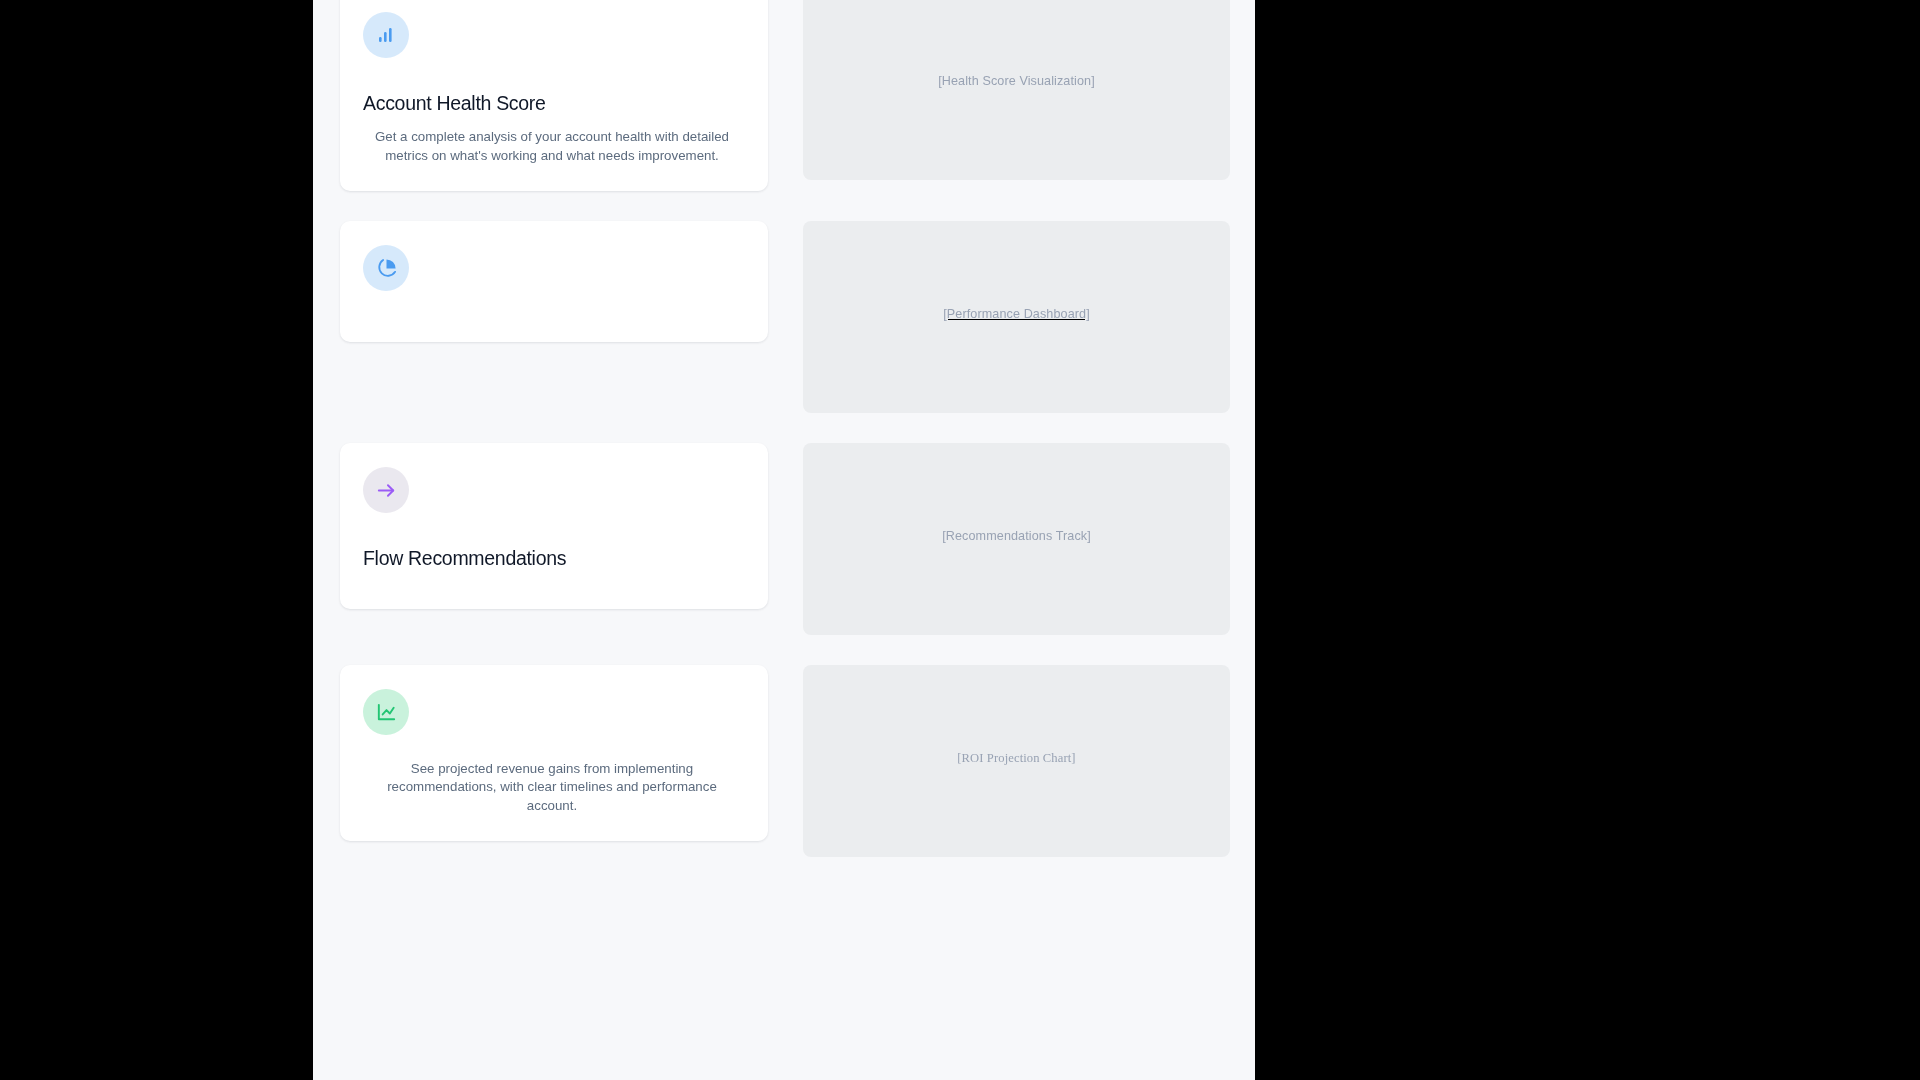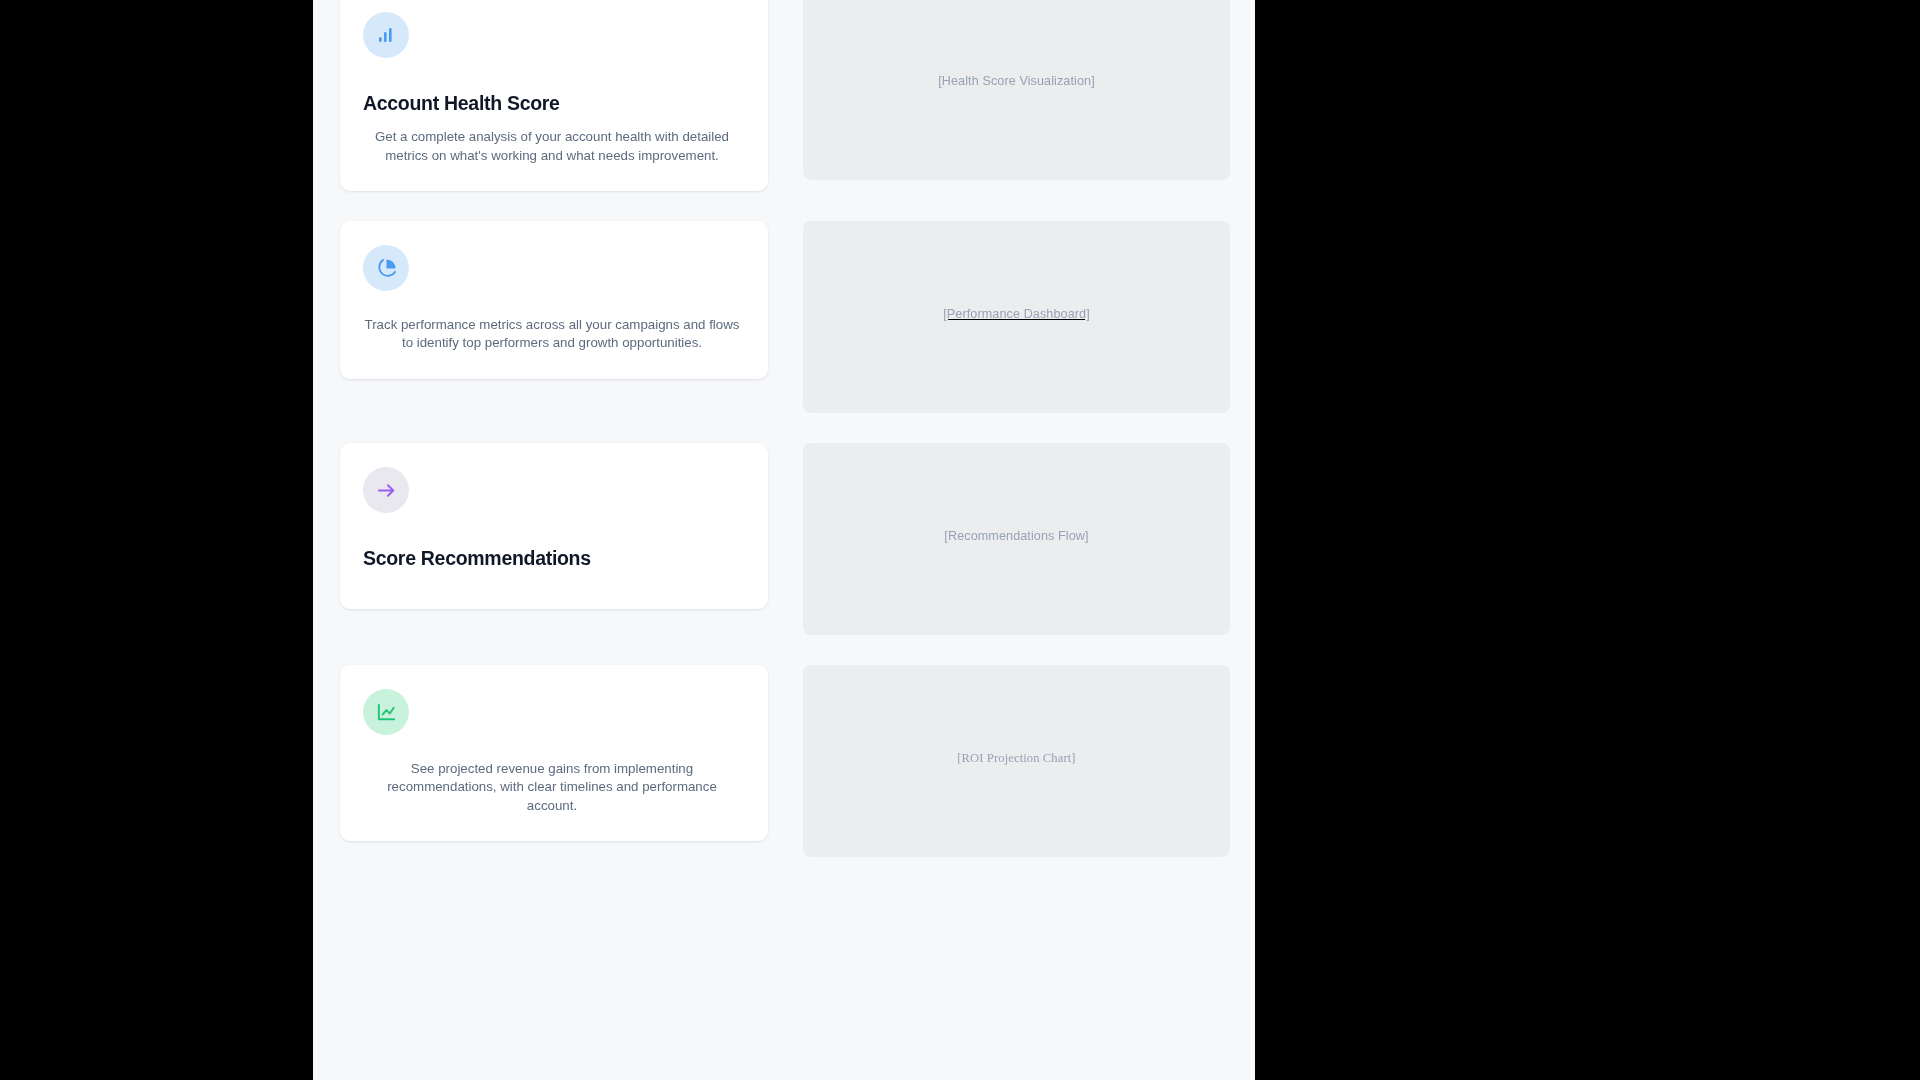--- a/index.html
+++ b/index.html
@@ -58,21 +58,21 @@
     margin-bottom: 25px;
   }
   .icon-badge.blue   { background: #d6e9fb; }
   .icon-badge.purple { background: #eae8ef; }
   .icon-badge.green  { background: #c9f2dc; }
 
   .icon-badge svg { display: block; }
 
   .card-title {
     font-size: 19.5px;
-    font-weight: 700;
+    font-weight: 400;
     color: #101828;
     letter-spacing: -0.3px;
     line-height: 1.25;
     margin-bottom: 13px;
     margin-top: 33px;
   }
 
   .card-desc {
     font-size: 13.3px;
     line-height: 1.38;
@@ -128,39 +128,38 @@
     </div>
 
     <div class="feature-row">
       <div class="info-card">
         <div class="icon-badge blue">
           <svg width="23" height="23" viewBox="0 0 24 24" fill="none" stroke="#4a9bf0" stroke-width="1.9" stroke-linecap="round" stroke-linejoin="round" xmlns="http://www.w3.org/2000/svg" aria-hidden="true">
             <path d="M21 15.5A9 9 0 1 1 8.5 3.1"></path>
             <path d="M21.5 12A9.5 9.5 0 0 0 12 2.5V12h9.5z" fill="#4a9bf0" stroke="none"></path>
           </svg>
         </div>
-        <div class="card-desc">Track performance metrics across all your campaigns and flows to identify top performers and growth opportunities.</div>
       </div>
       <div class="viz-placeholder h2">
         <div class="viz-label">[Performance Dashboard]</div>
       </div>
     </div>
 
     <div class="feature-row">
       <div class="info-card">
         <div class="icon-badge purple">
           <svg width="23" height="23" viewBox="0 0 24 24" fill="none" stroke="#9b5cf6" stroke-width="2" stroke-linecap="round" stroke-linejoin="round" xmlns="http://www.w3.org/2000/svg" aria-hidden="true">
             <line x1="4" y1="12" x2="19" y2="12"></line>
             <polyline points="13.5,6.5 19,12 13.5,17.5"></polyline>
           </svg>
         </div>
-        <div class="card-title">Score Recommendations</div>
+        <div class="card-title">Flow Recommendations</div>
       </div>
       <div class="viz-placeholder h3">
-        <div class="viz-label">[Recommendations Flow]</div>
+        <div class="viz-label">[Recommendations Track]</div>
       </div>
     </div>
 
     <div class="feature-row">
       <div class="info-card">
         <div class="icon-badge green">
           <svg width="23" height="23" viewBox="0 0 24 24" fill="none" stroke="#22c573" stroke-width="2" stroke-linecap="round" stroke-linejoin="round" xmlns="http://www.w3.org/2000/svg" aria-hidden="true">
             <polyline points="4,4 4,19 20,19"></polyline>
             <polyline points="8,14 12,9.5 15.5,13 19.5,7"></polyline>
           </svg>

